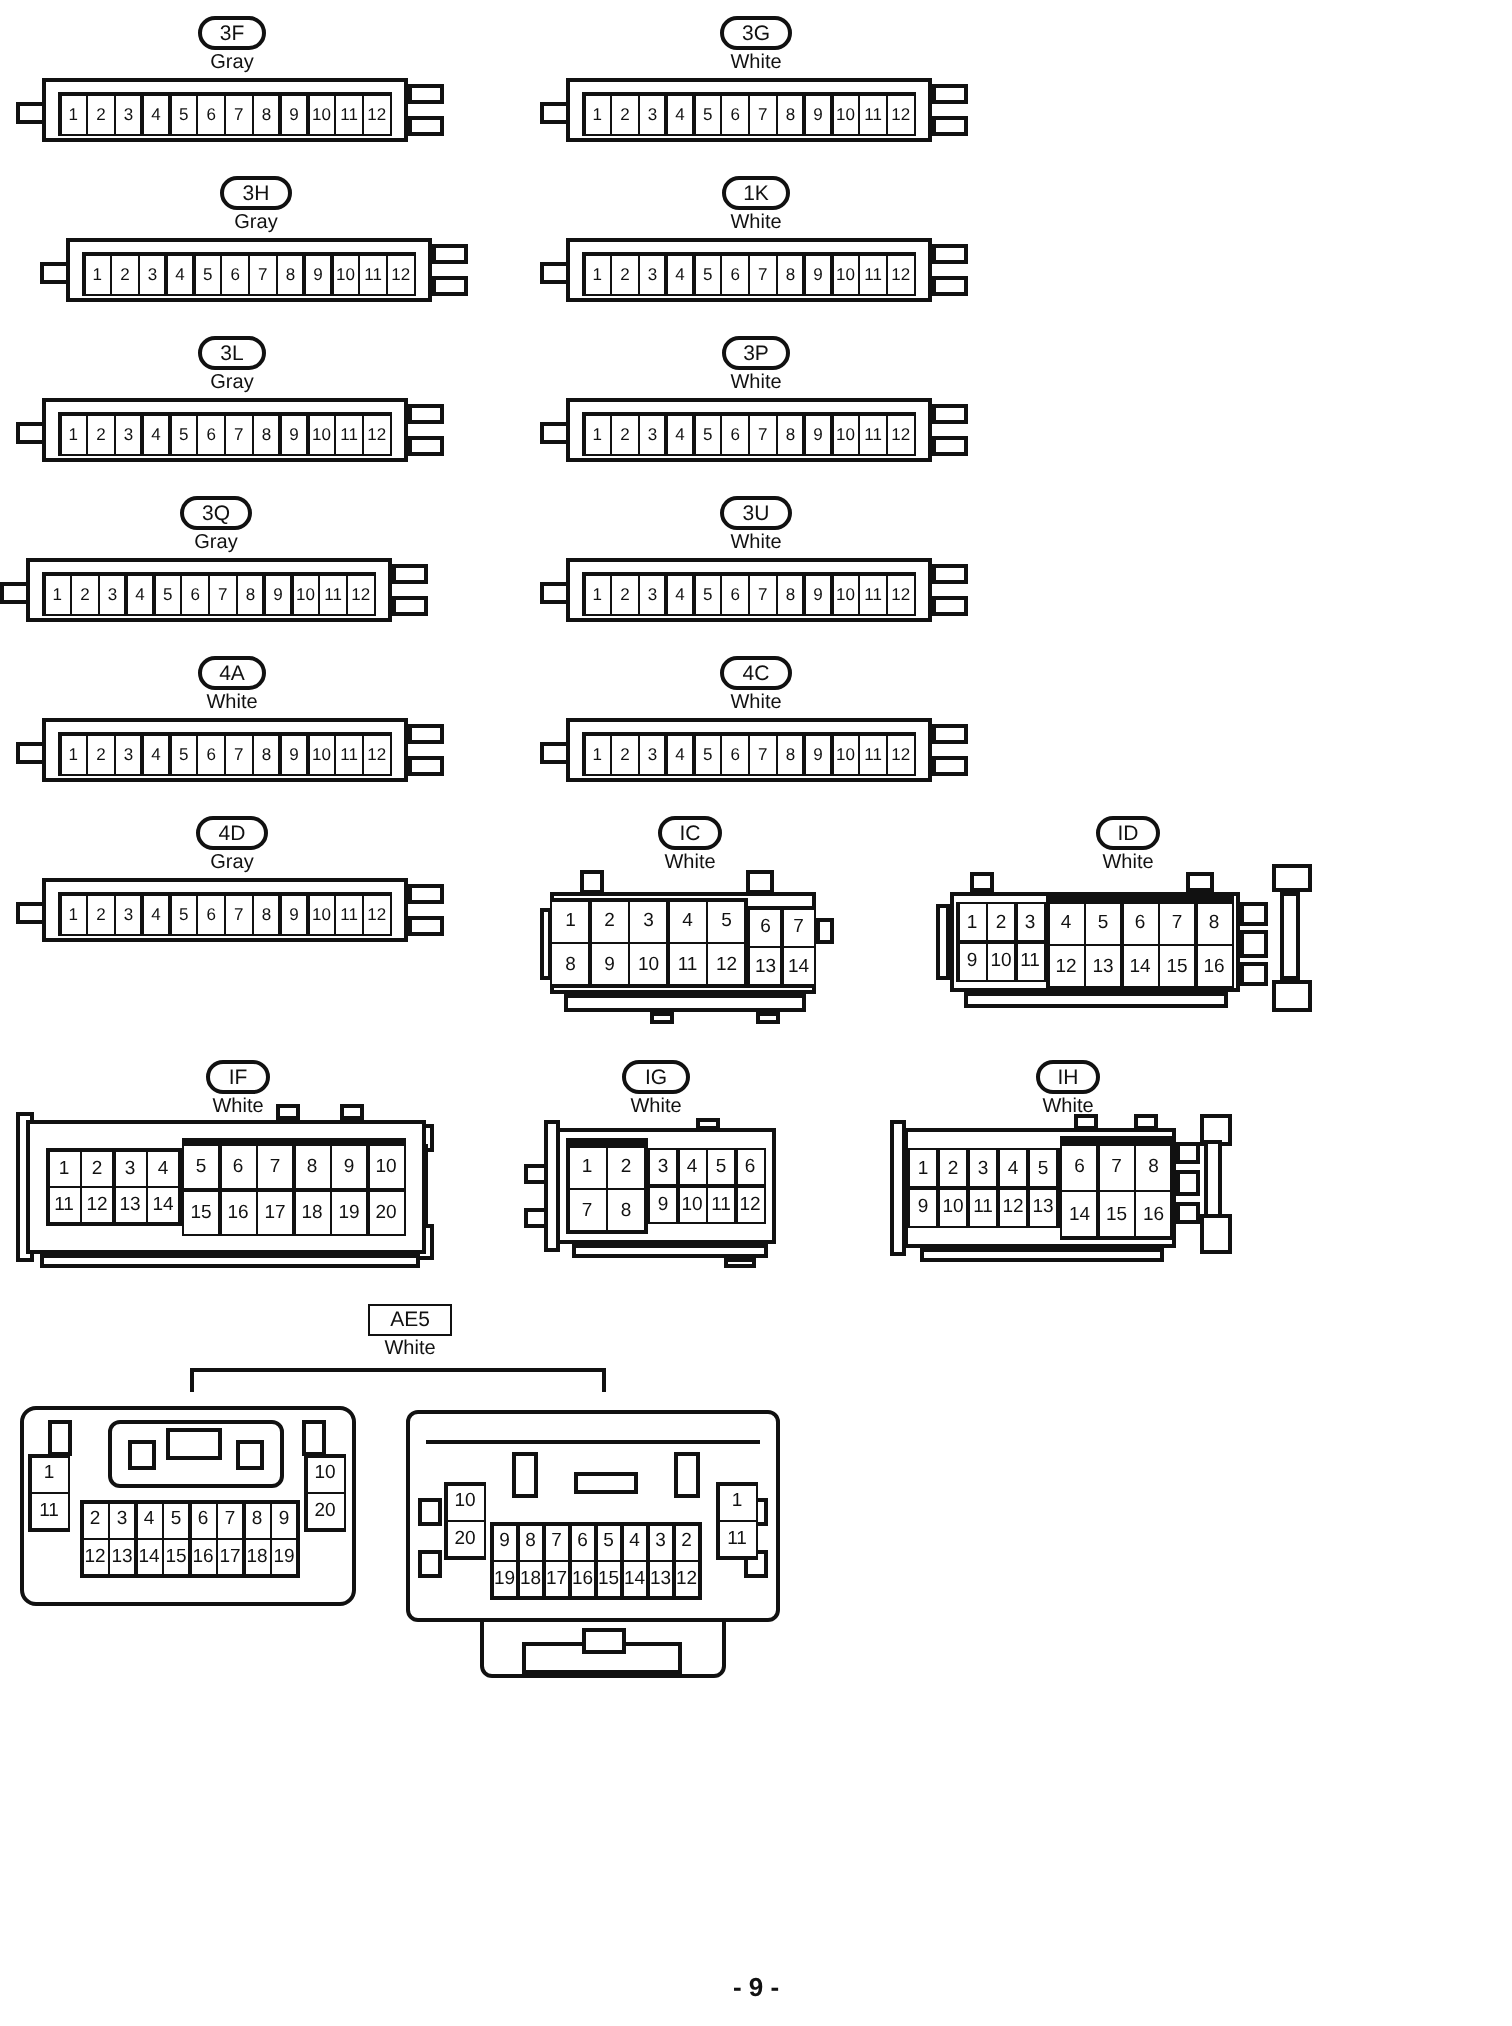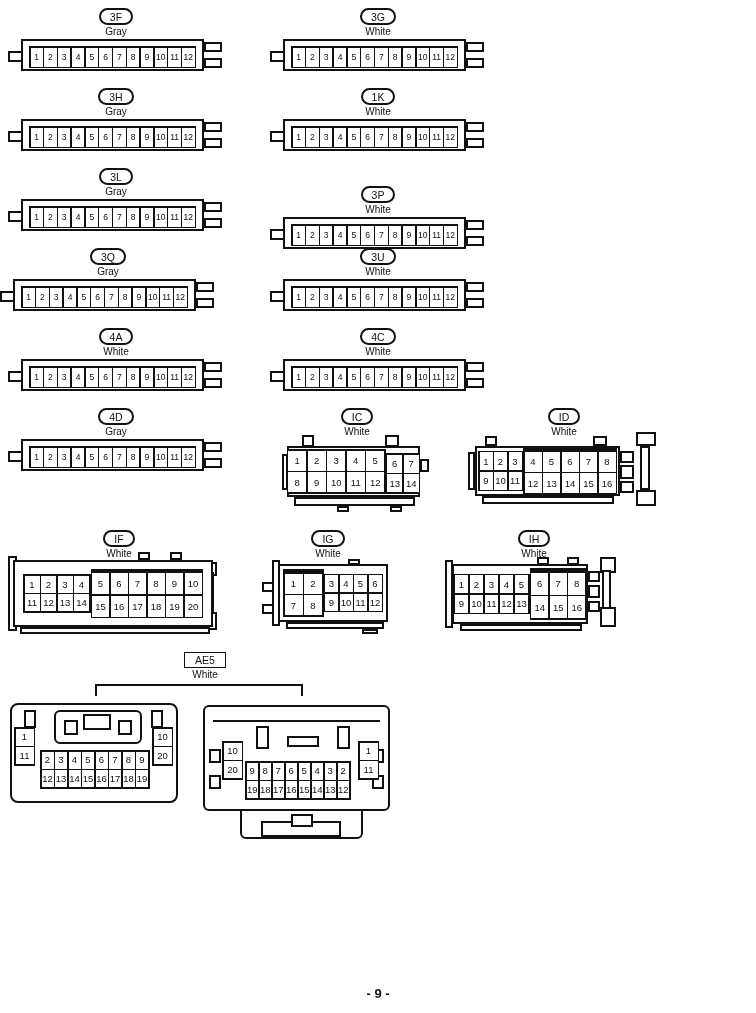--- a/index.html
+++ b/index.html
@@ -91,21 +91,21 @@
             <div class="cell">8</div>
             <div class="cell">9</div>
             <div class="cell">10</div>
             <div class="cell">11</div>
             <div class="cell">12</div>
           </div>
           <div class="abs ln" style="left: 196px; top: 4px; width: 18px; height: 10px;"></div>
           <div class="abs ln" style="left: 196px; top: 20px; width: 18px; height: 10px;"></div>
         </div>
       </div>
-      <div class="grp" style="left: 8px; top: 88px; width: 216px;">
+      <div class="grp" style="left: 20px; top: 88px; width: 216px;">
         <div class="lblwrap"><span class="oval">3H</span><div class="clr">Gray</div></div>
         <div class="strip">
           <div class="abs ln" style="left: 0px; top: 13px; width: 15px; height: 11px;"></div>
           <div class="abs ln" style="left: 13px; top: 1px; width: 183px; height: 32px; border-width: 2px;"></div>
           <div class="pinrow absgrid" style="left: 21px; top: 8px; grid-template-columns: repeat(12, 1fr); grid-auto-rows: 19px; width: 167px;">
             <div class="cell">1</div>
             <div class="cell">2</div>
             <div class="cell">3</div>
             <div class="cell">4</div>
             <div class="cell">5</div>
@@ -160,21 +160,21 @@
             <div class="cell">8</div>
             <div class="cell">9</div>
             <div class="cell">10</div>
             <div class="cell">11</div>
             <div class="cell">12</div>
           </div>
           <div class="abs ln" style="left: 196px; top: 4px; width: 18px; height: 10px;"></div>
           <div class="abs ln" style="left: 196px; top: 20px; width: 18px; height: 10px;"></div>
         </div>
       </div>
-      <div class="grp" style="left: 270px; top: 186px; width: 216px;">
+      <div class="grp" style="left: 270px; top: 168px; width: 216px;">
         <div class="lblwrap"><span class="oval">3P</span><div class="clr">White</div></div>
         <div class="strip">
           <div class="abs ln" style="left: 0px; top: 13px; width: 15px; height: 11px;"></div>
           <div class="abs ln" style="left: 13px; top: 1px; width: 183px; height: 32px; border-width: 2px;"></div>
           <div class="pinrow absgrid" style="left: 21px; top: 8px; grid-template-columns: repeat(12, 1fr); grid-auto-rows: 19px; width: 167px;">
             <div class="cell">1</div>
             <div class="cell">2</div>
             <div class="cell">3</div>
             <div class="cell">4</div>
             <div class="cell">5</div>
@@ -298,21 +298,21 @@
             <div class="cell">8</div>
             <div class="cell">9</div>
             <div class="cell">10</div>
             <div class="cell">11</div>
             <div class="cell">12</div>
           </div>
           <div class="abs ln" style="left: 196px; top: 4px; width: 18px; height: 10px;"></div>
           <div class="abs ln" style="left: 196px; top: 20px; width: 18px; height: 10px;"></div>
         </div>
       </div>
-      <div class="grp" style="left: 282px; top: 408px; width: 150px;">
+      <div class="grp" style="left: 270px; top: 408px; width: 150px;">
         <div class="lblwrap"><span class="oval">IC</span><div class="clr">White</div></div>
         <div class="bc" style="height: 78px;">
           <div class="abs ln" style="left: 20px; top: -3px; width: 12px; height: 12px;"></div>
           <div class="abs ln" style="left: 103px; top: -3px; width: 14px; height: 12px;"></div>
           <div class="abs ln" style="left: 138px; top: 21px; width: 9px; height: 13px;"></div>
           <div class="abs ln" style="left: 12px; top: 59px; width: 121px; height: 9px;"></div>
           <div class="abs ln" style="left: 55px; top: 68px; width: 12px; height: 6px;"></div>
           <div class="abs ln" style="left: 108px; top: 68px; width: 12px; height: 6px;"></div>
           <div class="abs ln" style="left: 0px; top: 16px; width: 6px; height: 36px;"></div>
           <div class="abs ln" style="left: 5px; top: 8px; width: 133px; height: 51px; border-width: 2.5px;">

